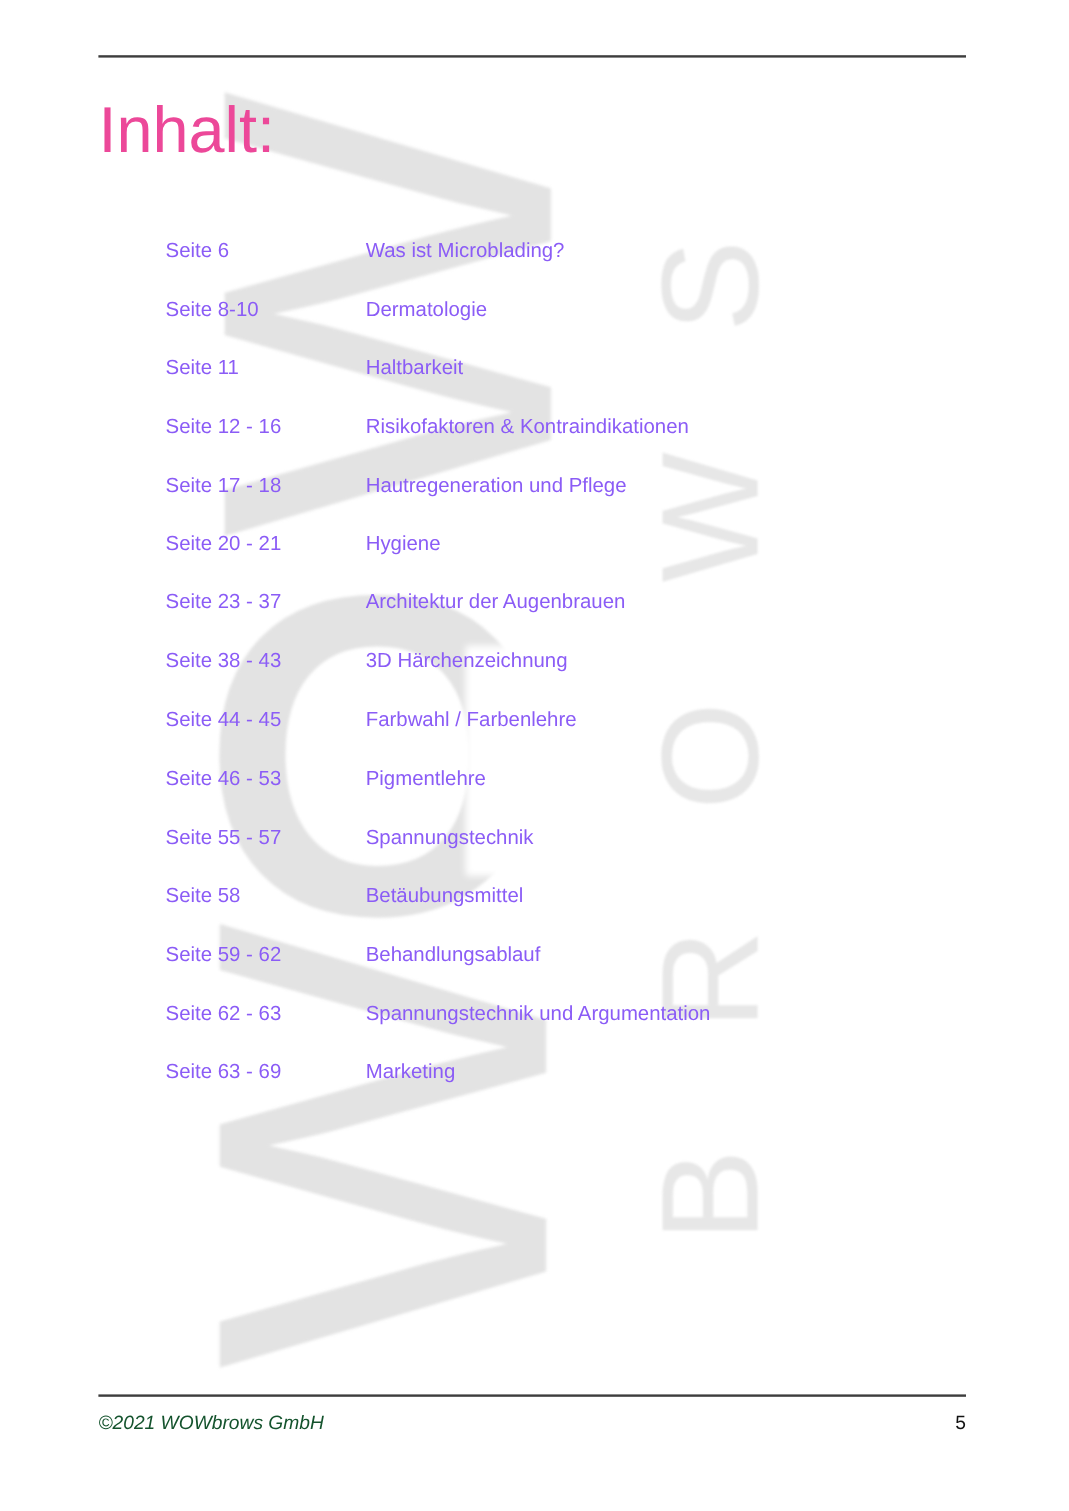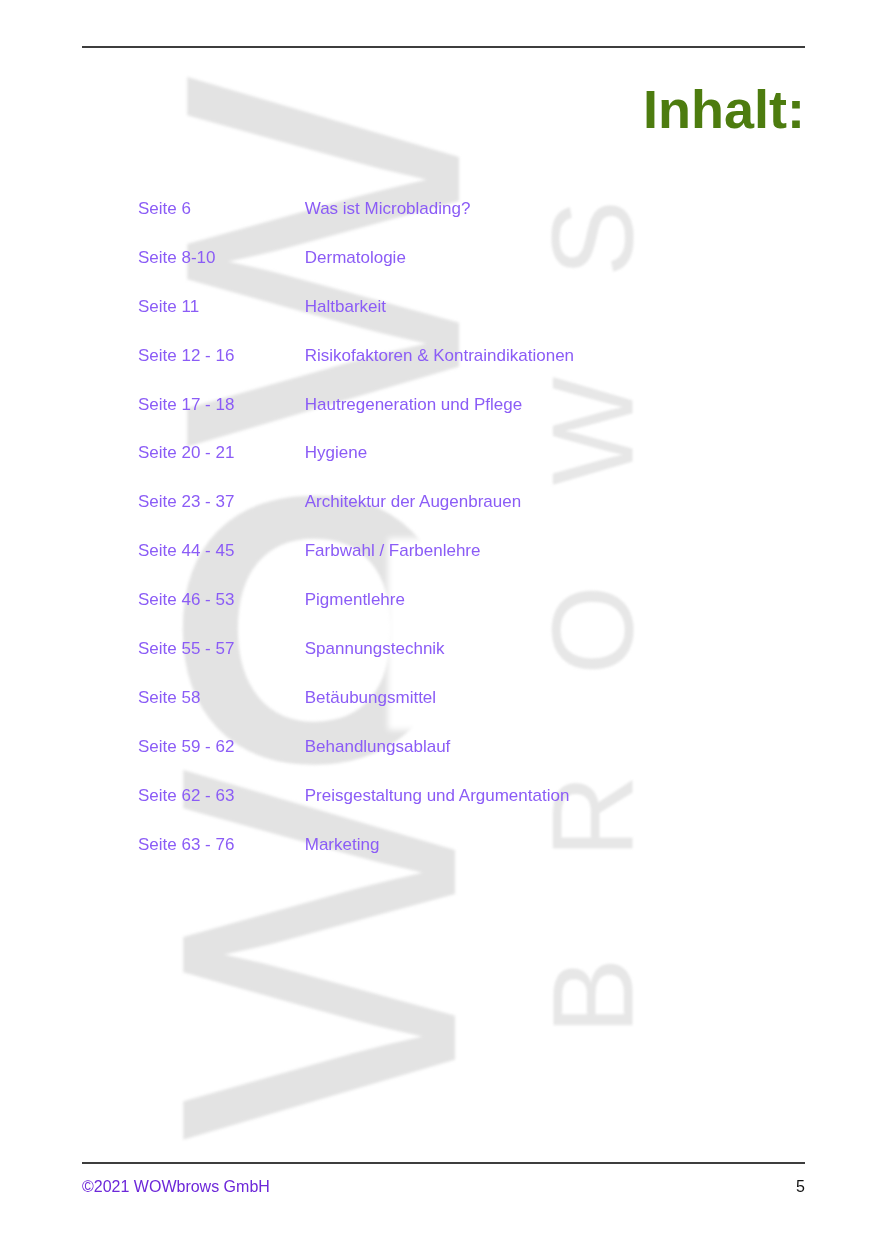--- a/index.html
+++ b/index.html
@@ -50,41 +50,42 @@
     left: 82px; width: 723px; height: 2px;
     background: #3d3d3d;
   }
   .rule-top { top: 46px; }
   .rule-bottom { top: 1162px; }
 
   .page-title {
     position: absolute;
     left: 82px; top: 81px; width: 723px;
     margin: 0;
-    text-align: right;
+    text-align: left;
     font-size: 54px; line-height: 56px;
-    font-weight: 700;
-    color: #4d7c0f;
+    font-weight: 400;
+    color: #ec4899;
   }
 
   .toc { position: absolute; left: 138px; top: 200px; }
   .toc-row {
     height: 48.9px;
     font-size: 17px; line-height: 17px;
     white-space: nowrap;
     color: #8b5cf6;
   }
   .toc-pages { display: inline-block; width: 162px; }
   .toc-topic { display: inline-block; }
 
   .footer-copyright {
     position: absolute;
     left: 82px; top: 1179px;
     font-size: 16px; line-height: 16px;
-    color: #6d28d9;
+    color: #14532d;
+    font-style: italic;
   }
   .footer-page-number {
     position: absolute;
     right: 86px; top: 1179px;
     font-size: 16px; line-height: 16px;
     color: #121212;
   }
 </style>
 </head>
 <body>
@@ -133,20 +134,24 @@
     <span class="toc-pages">Seite 20 - 21</span>
     <span class="toc-topic">Hygiene</span>
   </div>
 
 
   <div class="toc-row">
     <span class="toc-pages">Seite 23 - 37</span>
     <span class="toc-topic">Architektur der Augenbrauen</span>
   </div>
 
+  <div class="toc-row">
+    <span class="toc-pages">Seite 38 - 43</span>
+    <span class="toc-topic">3D Härchenzeichnung</span>
+  </div>
 
   <div class="toc-row">
     <span class="toc-pages">Seite 44 - 45</span>
     <span class="toc-topic">Farbwahl / Farbenlehre</span>
   </div>
 
   <div class="toc-row">
     <span class="toc-pages">Seite 46 - 53</span>
     <span class="toc-topic">Pigmentlehre</span>
   </div>
@@ -162,25 +167,25 @@
     <span class="toc-topic">Betäubungsmittel</span>
   </div>
 
   <div class="toc-row">
     <span class="toc-pages">Seite 59 - 62</span>
     <span class="toc-topic">Behandlungsablauf</span>
   </div>
 
   <div class="toc-row">
     <span class="toc-pages">Seite 62 - 63</span>
-    <span class="toc-topic">Preisgestaltung und Argumentation</span>
+    <span class="toc-topic">Spannungstechnik und Argumentation</span>
   </div>
 
   <div class="toc-row">
-    <span class="toc-pages">Seite 63 - 76</span>
+    <span class="toc-pages">Seite 63 - 69</span>
     <span class="toc-topic">Marketing</span>
   </div>
 </div>
 
   <div class="rule rule-bottom"></div>
   <div class="footer-copyright">©2021 WOWbrows GmbH</div>
   <div class="footer-page-number">5</div>
 </div>
 
 </body></html>

